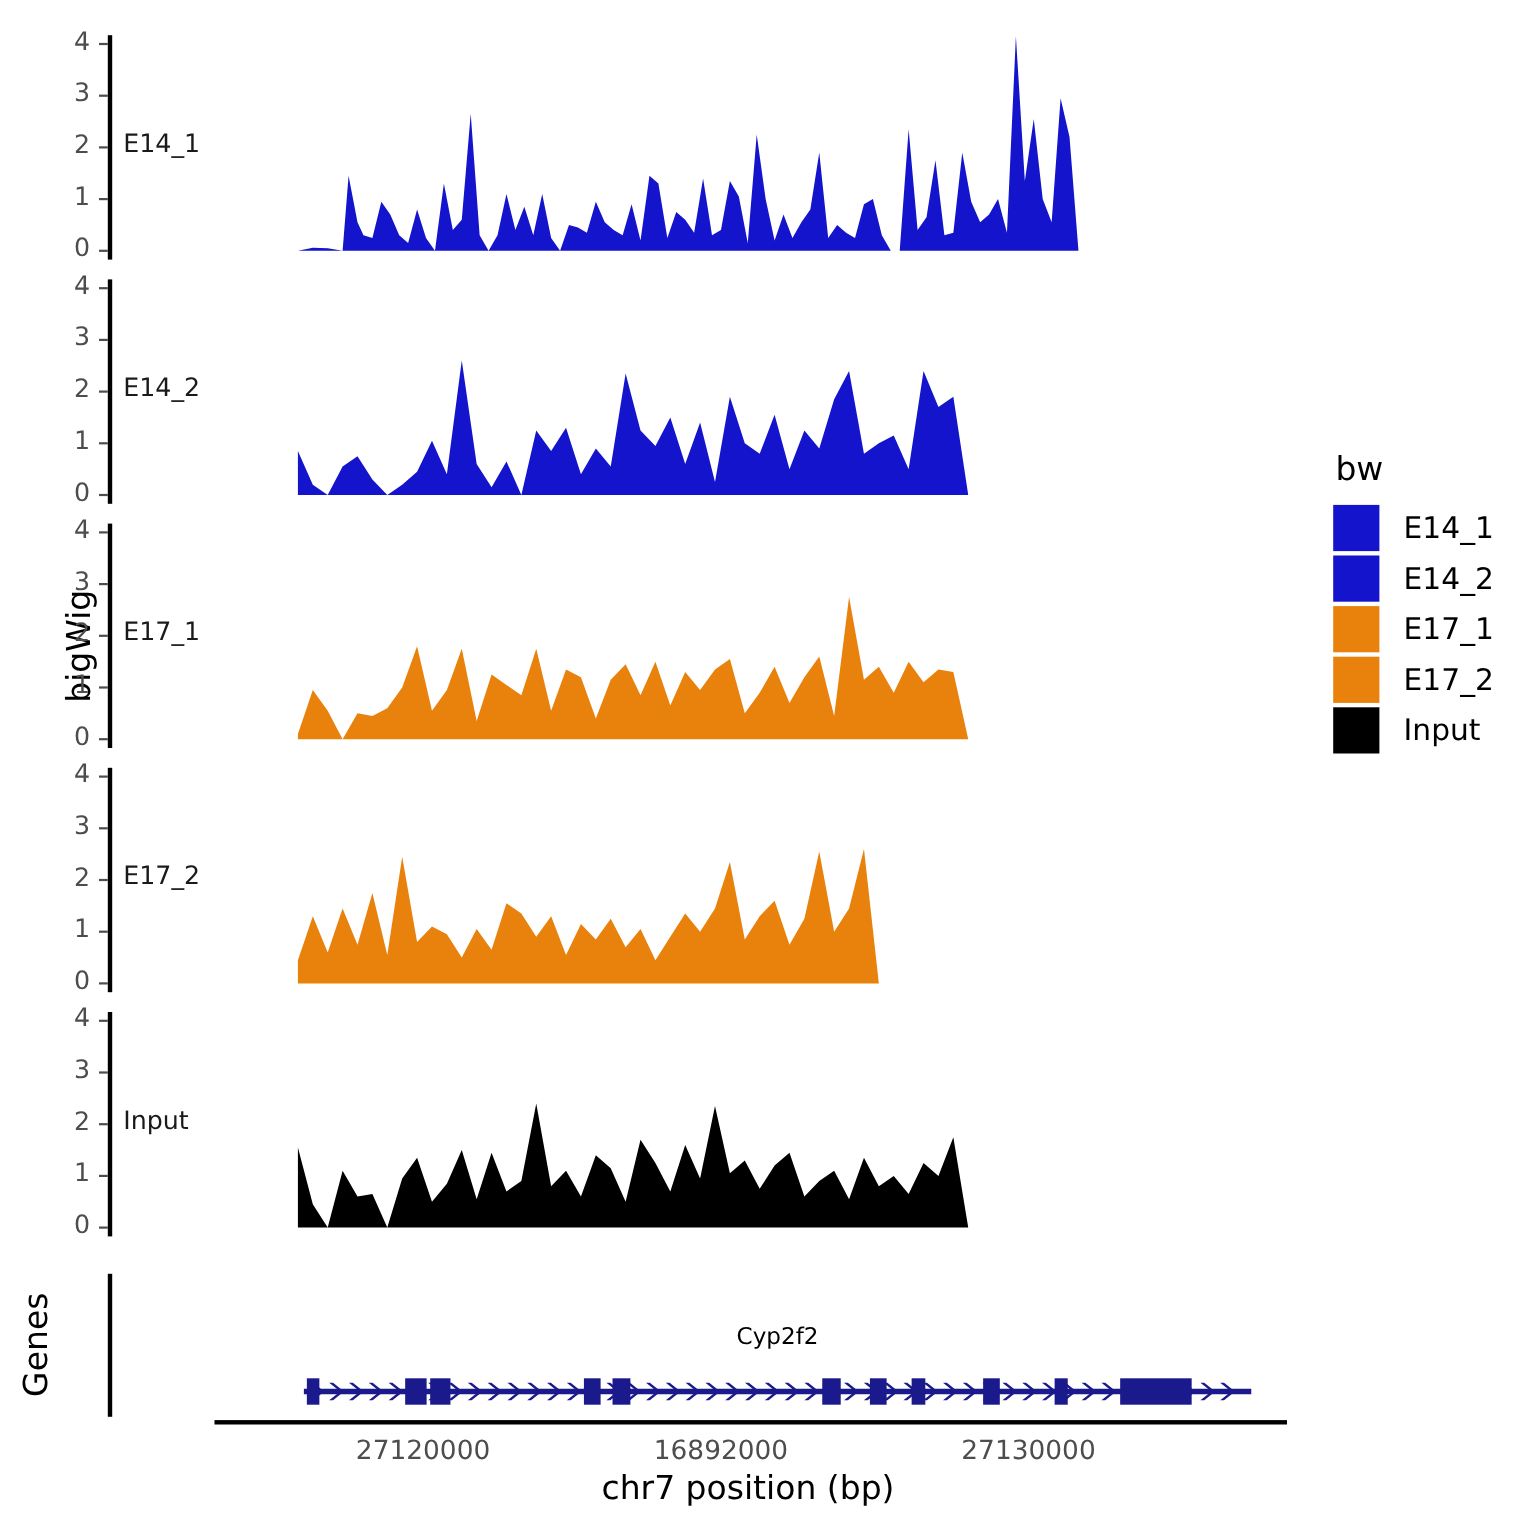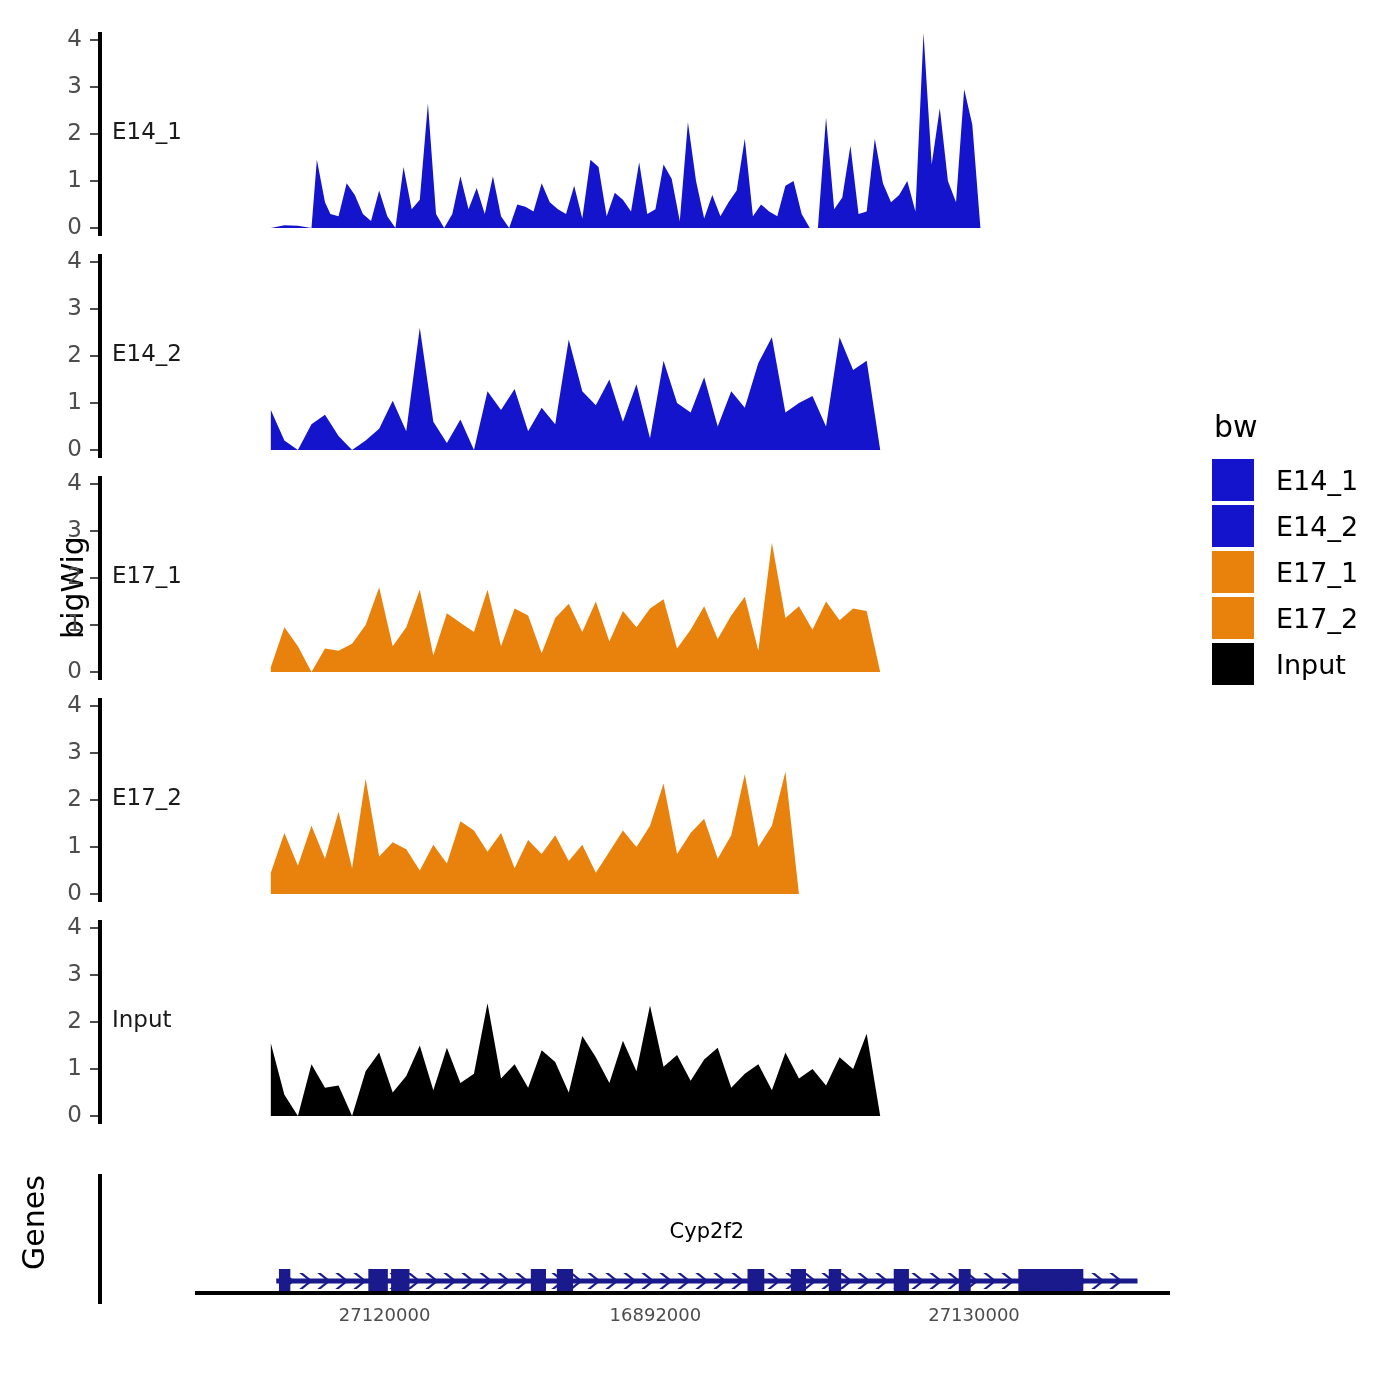--- a/index.html
+++ b/index.html
@@ -39,21 +39,21 @@
     position:absolute;
     font-size:23px;
     color:#1a1a1a;
     white-space:nowrap;
   }
 
   
   .xaxisline{position:absolute;background:#000;height:4px;}
   .xticklab{
     position:absolute;
-    font-size:18px;
+    font-size:24px;
     color:#4d4d4d;
     text-align:center;
     white-space:nowrap;
   }
 
   
   .gene-label{
     position:absolute;
     font-size:21px;
     color:#000;
@@ -162,21 +162,21 @@
         <div class="ticklab" style="left: 36px; top: 1007px; width: 46px;">2</div>
         <div class="tick" style="left: 90px; top: 974px;"></div>
         <div class="ticklab" style="left: 36px; top: 960px; width: 46px;">3</div>
         <div class="tick" style="left: 90px; top: 927px;"></div>
         <div class="ticklab" style="left: 36px; top: 913px; width: 46px;">4</div>
         <div class="panel-tag" style="left: 112px; top: 1006px;">Input</div>
         <svg width="1400" height="1400" style="position: absolute; left: 0px; top: 0px; pointer-events: none;">
           <path d="M270.83 1043.15 L284.38 1094.85 L297.92 1116.00 L311.46 1064.30 L325.00 1087.80 L338.54 1085.45 L352.08 1116.00 L365.63 1071.35 L379.17 1052.55 L392.71 1092.50 L406.25 1076.05 L419.79 1045.50 L433.33 1090.15 L446.88 1047.85 L460.42 1083.10 L473.96 1073.70 L487.50 1003.20 L501.04 1078.40 L514.58 1064.30 L528.13 1087.80 L541.67 1050.20 L555.21 1061.95 L568.75 1092.50 L582.29 1036.10 L595.83 1057.25 L609.38 1083.10 L622.92 1040.80 L636.46 1071.35 L650.00 1005.55 L663.54 1066.65 L677.08 1054.90 L690.63 1080.75 L704.17 1059.60 L717.71 1047.85 L731.25 1087.80 L744.79 1073.70 L758.33 1064.30 L771.88 1090.15 L785.42 1052.55 L798.96 1078.40 L812.50 1069.00 L826.04 1085.45 L839.58 1057.25 L853.13 1069.00 L866.67 1033.75 L880.21 1116.00 L893.75 1116.00 L907.29 1116.00 L920.83 1116.00 L934.38 1116.00 L947.92 1116.00 L961.46 1116.00 L975.00 1116.00 L988.54 1116.00 L1002.08 1116.00 L1015.63 1116.00 L1029.17 1116.00 L1042.71 1116.00 L1056.25 1116.00 L1056.25 1116 L270.83 1116 Z" fill="#000000" stroke="none"></path>
         </svg>
       </div>
-      <div class="panel" style="left: 0px; top: 16px; width: 1400px; height: 1155px;">
+      <div class="panel" style="left: 0px; top: 0px; width: 1400px; height: 1155px;">
         <div class="axisline" style="left: 98px; top: 1158px; width: 4px; height: 130px;"></div>
         <svg width="1400" height="1400" style="position: absolute; left: 0px; top: 0px; pointer-events: none;">
           <rect x="276.25" y="1262.5" width="861.25" height="5" fill="#1a1a8c"></rect>
           <path d="M281.25 1257 L291.25 1265 L281.25 1273 L284.75 1273 L294.75 1265 L284.75 1257 Z" fill="#1a1a8c"></path>
           <path d="M299.25 1257 L309.25 1265 L299.25 1273 L302.75 1273 L312.75 1265 L302.75 1257 Z" fill="#1a1a8c"></path>
           <path d="M317.25 1257 L327.25 1265 L317.25 1273 L320.75 1273 L330.75 1265 L320.75 1257 Z" fill="#1a1a8c"></path>
           <path d="M335.25 1257 L345.25 1265 L335.25 1273 L338.75 1273 L348.75 1265 L338.75 1257 Z" fill="#1a1a8c"></path>
           <path d="M353.25 1257 L363.25 1265 L353.25 1273 L356.75 1273 L366.75 1265 L356.75 1257 Z" fill="#1a1a8c"></path>
           <path d="M371.25 1257 L381.25 1265 L371.25 1273 L374.75 1273 L384.75 1265 L374.75 1257 Z" fill="#1a1a8c"></path>
           <path d="M389.25 1257 L399.25 1265 L389.25 1273 L392.75 1273 L402.75 1265 L392.75 1257 Z" fill="#1a1a8c"></path>
@@ -233,22 +233,23 @@
           <rect x="1018.3333333333334" y="1253" width="65.00000000000011" height="24" fill="#1a1a8c"></rect>
         </svg>
         <div class="gene-label" style="left: 586.875px; top: 1203px; width: 240px;">Cyp2f2</div>
       </div>
     </div>
 
   <div class="xaxisline" style="left:195px;top:1291px;width:975px;"></div>
   <div id="xticks">
       <div class="xticklab" style="left: 294.583px; top: 1304px; width: 180px;">27120000</div>
       <div class="xticklab" style="left: 565.417px; top: 1304px; width: 180px;">16892000</div>
-      <div class="xticklab" style="left: 884px; top: 1304px; width: 180px;">27130000</div>
+      <div class="xticklab" style="left: 845px; top: 1304px; width: 180px;">27130000</div>
     </div>
+  <div class="xtitle" style="left:380px;top:1336px;width:600px;">chr7 position (bp)</div>
 
   <div class="legend" style="left:1212px;top:409px;">
     <div class="legend-title">bw</div>
     <div id="legend-rows">
         <div class="legend-row">
           <span class="legend-key" style="background: rgb(20, 20, 204);"></span>
           <span class="legend-lab">E14_1</span>
         </div>
         <div class="legend-row">
           <span class="legend-key" style="background: rgb(20, 20, 204);"></span>

